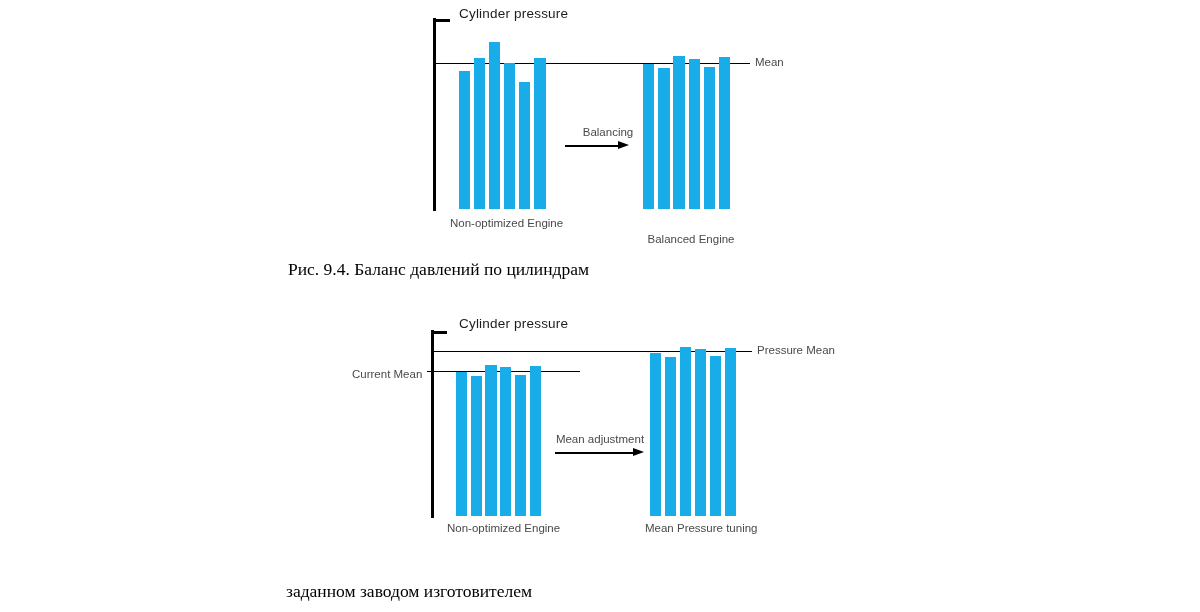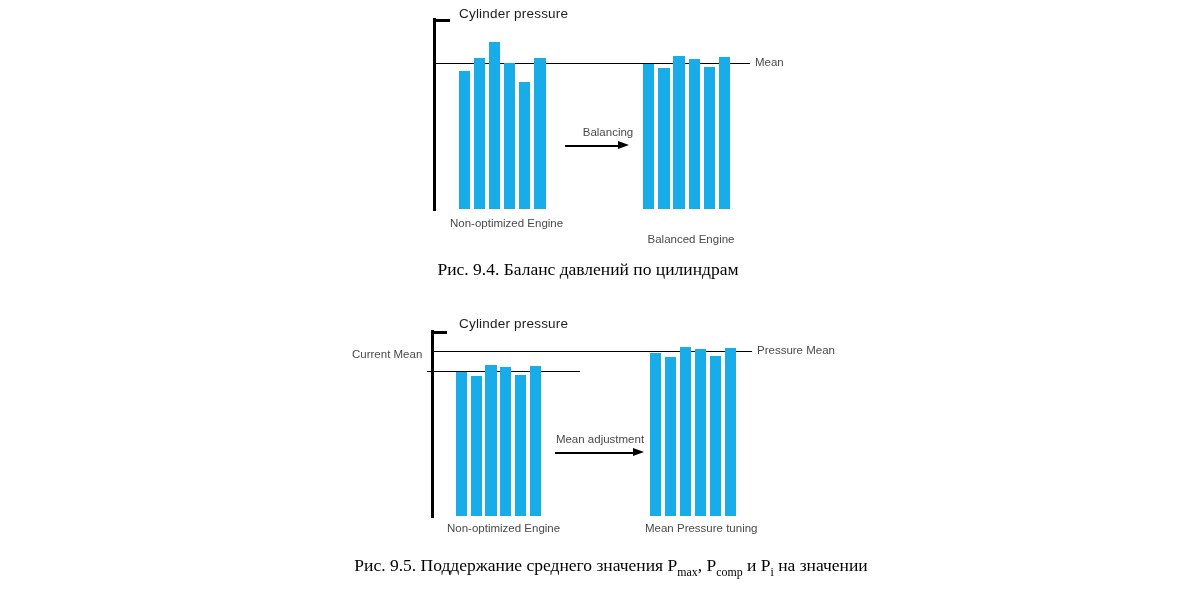--- a/index.html
+++ b/index.html
@@ -14,21 +14,21 @@
   .shaft{position:absolute;height:1.5px;background:#000;}
   .ahead{position:absolute;width:0;height:0;
          border-top:4.5px solid transparent;border-bottom:4.5px solid transparent;
          border-left:11px solid #000;}
   
   .ylabel{position:absolute;font-size:13.5px;color:#1c1c1c;letter-spacing:.2px;white-space:nowrap;}
   .dlabel{position:absolute;font-size:11.5px;color:#4a4a4a;white-space:nowrap;}
   .center{text-align:center;}
   .right{text-align:right;}
   .caption{position:absolute;font-family:"Liberation Serif",serif;font-size:17.5px;
-           color:#000;text-align:center;line-height:26px;}
+           color:#000;text-align:left;line-height:26px;}
   .caption sub{font-size:0.68em;line-height:0;}
 </style>
 </head>
 <body style="background: rgb(255, 255, 255);">
 
 <section class="layer">
   <div class="axis-v" style="left:433px;top:18px;height:193px;"></div>
   <div class="axis-tick" style="left:433px;top:19px;width:17px;"></div>
   <div class="ylabel" style="left:459px;top:6px;">Cylinder pressure</div>
 
@@ -63,21 +63,21 @@
 </section>
 
 <div class="caption" style="left:288px;top:256px;width:600px;">Рис. 9.4. Баланс давлений по цилиндрам</div>
 
 <section class="layer">
   <div class="axis-v" style="left:431px;top:330px;height:188px;"></div>
   <div class="axis-tick" style="left:431px;top:331px;width:16px;"></div>
   <div class="ylabel" style="left:459px;top:316px;">Cylinder pressure</div>
 
   <div class="hline" style="left: 426.5px; width: 153.5px; top: 370.752px; background: rgb(0, 0, 0);"></div>
-  <div class="dlabel right" style="left:352px;top:348px;width:70px;">Current Mean</div>
+  <div class="dlabel right" style="left:352px;top:368px;width:70px;">Current Mean</div>
 
   <div class="hline" style="left: 431.5px; width: 320.5px; top: 350.5px; background: rgb(0, 0, 0);"></div>
   <div class="dlabel" style="left:757px;top:344px;">Pressure Mean</div>
 
   <div>
       <div class="bar" style="left: 456px; top: 371.748px; width: 11.4px; height: 144.752px; background: rgb(24, 172, 232);"></div>
       <div class="bar" style="left: 470.7px; top: 375.566px; width: 11.4px; height: 140.934px; background: rgb(24, 172, 232);"></div>
       <div class="bar" style="left: 485.4px; top: 365.108px; width: 11.4px; height: 151.392px; background: rgb(24, 172, 232);"></div>
       <div class="bar" style="left: 500.1px; top: 367.432px; width: 11.4px; height: 149.068px; background: rgb(24, 172, 232);"></div>
       <div class="bar" style="left: 514.8px; top: 374.736px; width: 11.4px; height: 141.764px; background: rgb(24, 172, 232);"></div>
@@ -96,15 +96,15 @@
   <div class="dlabel center" style="left:645px;top:522px;width:110px;">Mean Pressure tuning</div>
 
   <div>
     <div class="dlabel center" style="left:548px;top:433px;width:104px;text-align:center;">Mean adjustment</div>
     <div class="shaft" style="left:555px;top:452px;width:78px;"></div>
     <div class="ahead" style="left:633px;top:448px;"></div>
   </div>
 </section>
 
 <div class="caption" style="left:286px;top:552px;width:650px;">
-  <span><span>Рис. 9.5. Поддержание среднего значения </span><span>P</span><sub>max</sub><span>, </span><span>P</span><sub>comp</sub><span> и </span><span>P</span><sub>i</sub><span> на значении</span></span>
   <br>
+  <span>заданном заводом изготовителем</span>
 </div>
 
 </body></html>

